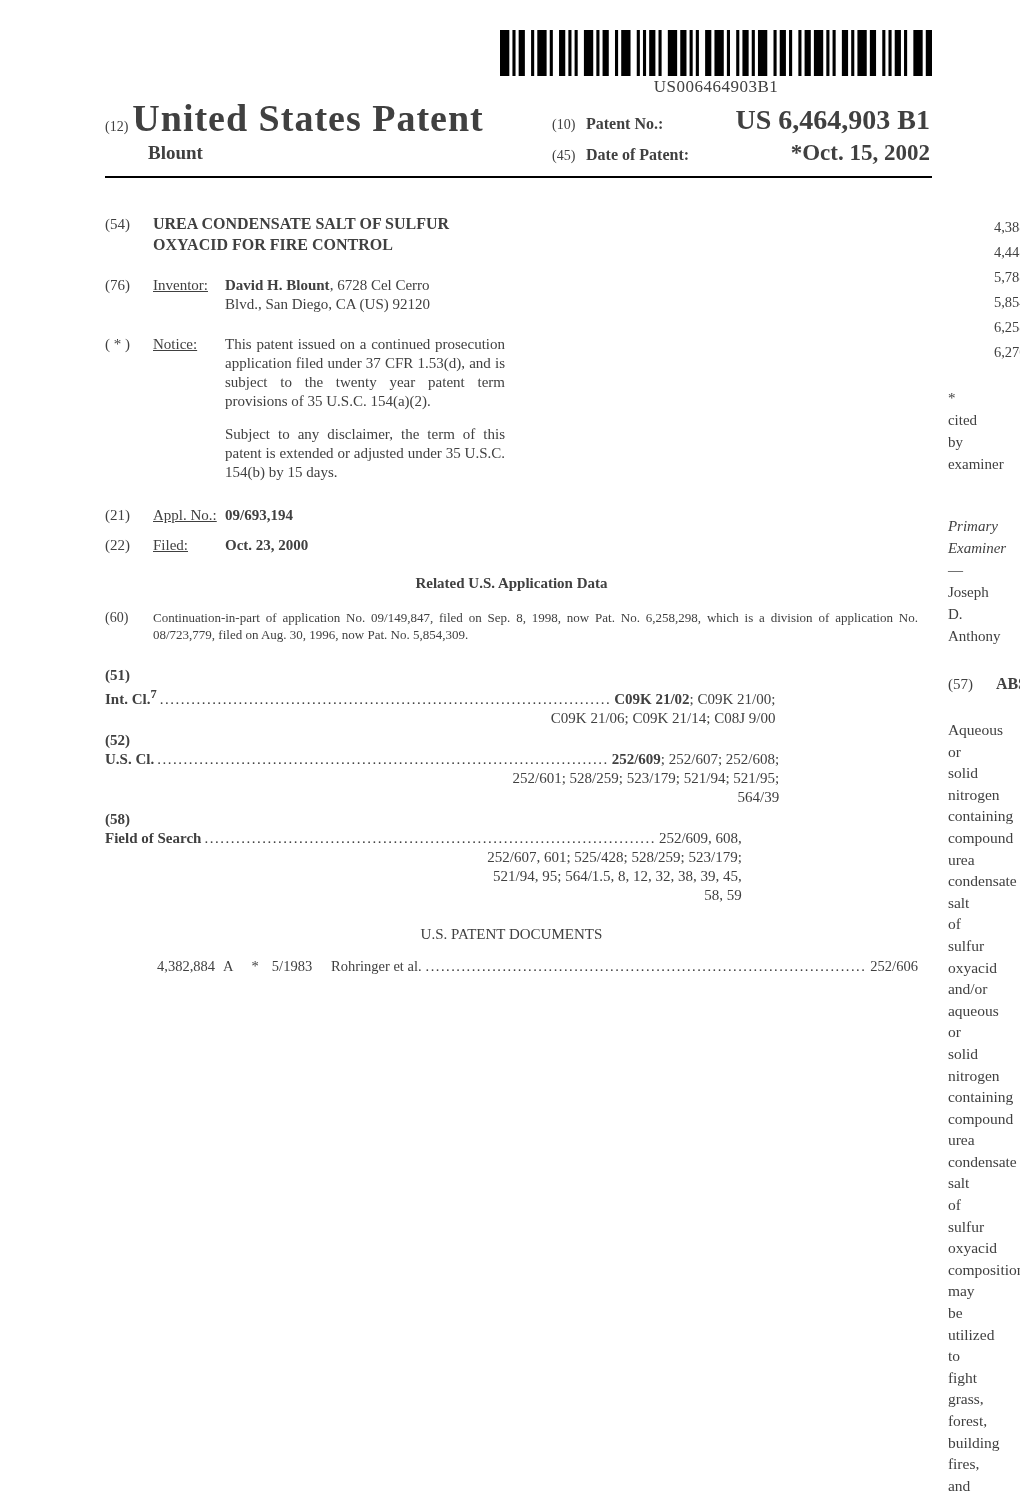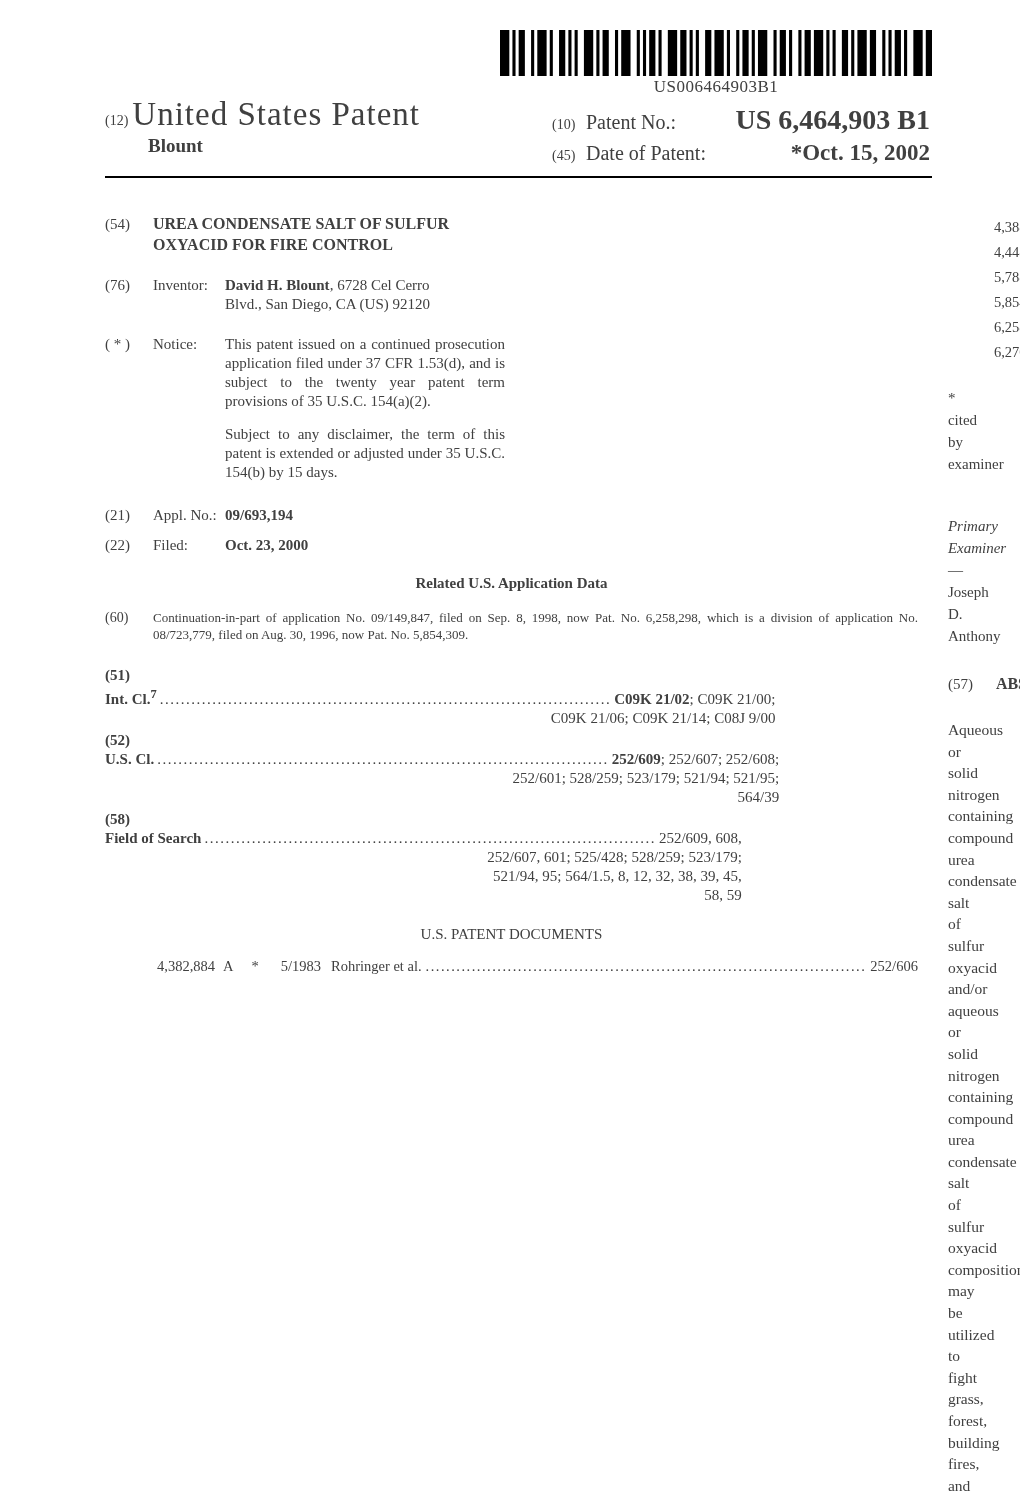--- a/index.html
+++ b/index.html
@@ -12,37 +12,37 @@
     overflow:hidden;
   }
   
   .barcode-wrap{position:absolute;left:500px;top:30px;width:432px;text-align:center;}
   .barcode-wrap svg{display:block;}
   .barcode-text{font-size:17px;letter-spacing:.5px;margin-top:1px;}
   
   .header-left{position:absolute;left:105px;top:96px;}
   .doc-type-line{white-space:nowrap;}
   .tag-sm{font-size:14px;}
-  .doc-type{font-size:33px;font-weight:normal;letter-spacing:1px;text-align:right;}
+  .doc-type{font-size:38px;font-weight:bold;letter-spacing:1px;text-align:right;}
   .surname{font-size:19px;font-weight:bold;margin-left:43px;margin-top:2px;}
   .header-right{position:absolute;left:552px;top:104px;width:378px;}
   .hr-row{display:flex;align-items:baseline;margin-bottom:4px;}
   .hr-row .tag-sm{width:34px;flex-shrink:0;}
-  .hr-label{font-size:20px;font-weight:normal;}
+  .hr-label{font-size:16px;font-weight:bold;}
   .hr-value{font-size:23px;font-weight:bold;margin-left:auto;white-space:nowrap;}
   .hr-value.lg{font-size:28px;}
   .rule{position:absolute;left:105px;right:88px;top:176px;height:2px;background:#000;}
   
   .body{position:absolute;top:213px;left:105px;right:88px;display:flex;gap:30px;font-size:15px;line-height:19px;}
   .col-left{flex:0 0 402px;}
   .col-right{flex:1;min-width:0;}
   
   .trow{display:flex;align-items:baseline;}
   .tag{width:48px;flex-shrink:0;}
-  .lbl{width:72px;flex-shrink:0;}
+  .lbl{width:72px;flex-shrink:0;text-decoration:underline;}
   .b{font-weight:bold;}
   .just{text-align:justify;}
   
   .title-block{margin-bottom:21px;}
   .title-text{font-weight:bold;font-size:16px;line-height:21px;max-width:320px;}
   .inventor-block{margin-bottom:21px;}
   .inv-val{max-width:242px;}
   .notice-block{margin-bottom:24px;}
   .notice-para1{max-width:280px;}
   .notice-para2{max-width:280px;margin-top:14px;}
@@ -61,21 +61,21 @@
   .fos-block{margin-bottom:20px;}
   .refs-heading{display:flex;align-items:baseline;margin-bottom:10px;}
   .refs-heading .center-b{flex:1;}
   .refs-heading .tag-spacer{width:48px;flex-shrink:0;}
   .usdocs-heading{text-align:center;margin-bottom:10px;}
   
   .ref-row{display:flex;align-items:baseline;font-size:14.5px;line-height:25px;}
   .ref-row .rn{width:74px;text-align:right;white-space:nowrap;flex-shrink:0;}
   .ref-row .rk{width:24px;padding-left:8px;flex-shrink:0;}
   .ref-row .rs{width:16px;flex-shrink:0;text-align:center;}
-  .ref-row .rd{width:58px;text-align:right;flex-shrink:0;margin-right:10px;white-space:nowrap;}
+  .ref-row .rd{width:58px;text-align:center;flex-shrink:0;margin-right:10px;white-space:nowrap;}
   .ref-row .rname{white-space:nowrap;}
   .ref-row .rdots{flex:1;min-width:6px;overflow:hidden;white-space:nowrap;margin:0 4px;letter-spacing:1.5px;}
   .ref-row .rcls{white-space:nowrap;}
   .left-ref{padding-left:36px;}
   .right-refs{padding-left:30px;margin-top:2px;}
   
   .cited-note{margin-top:22px;line-height:22px;}
   .examiner-line{margin-top:40px;line-height:22px;}
   .abstract-head{display:flex;align-items:baseline;margin-top:27px;}
   .abstract-head .ab-h{flex:1;text-align:center;font-weight:bold;font-size:16px;}

